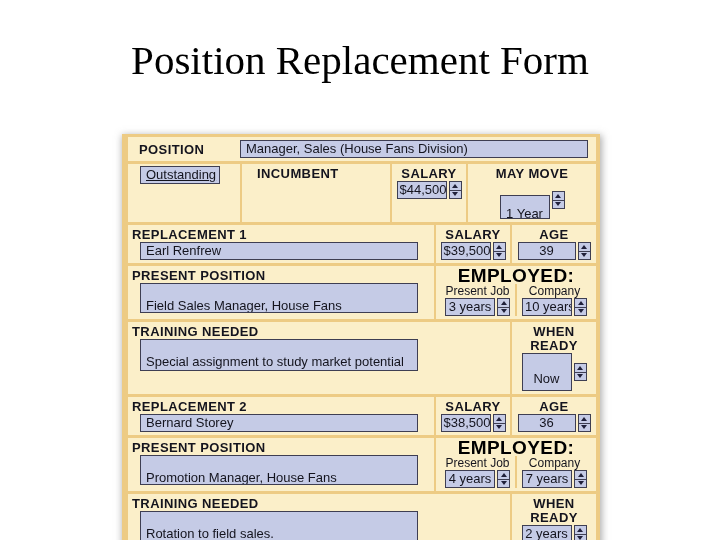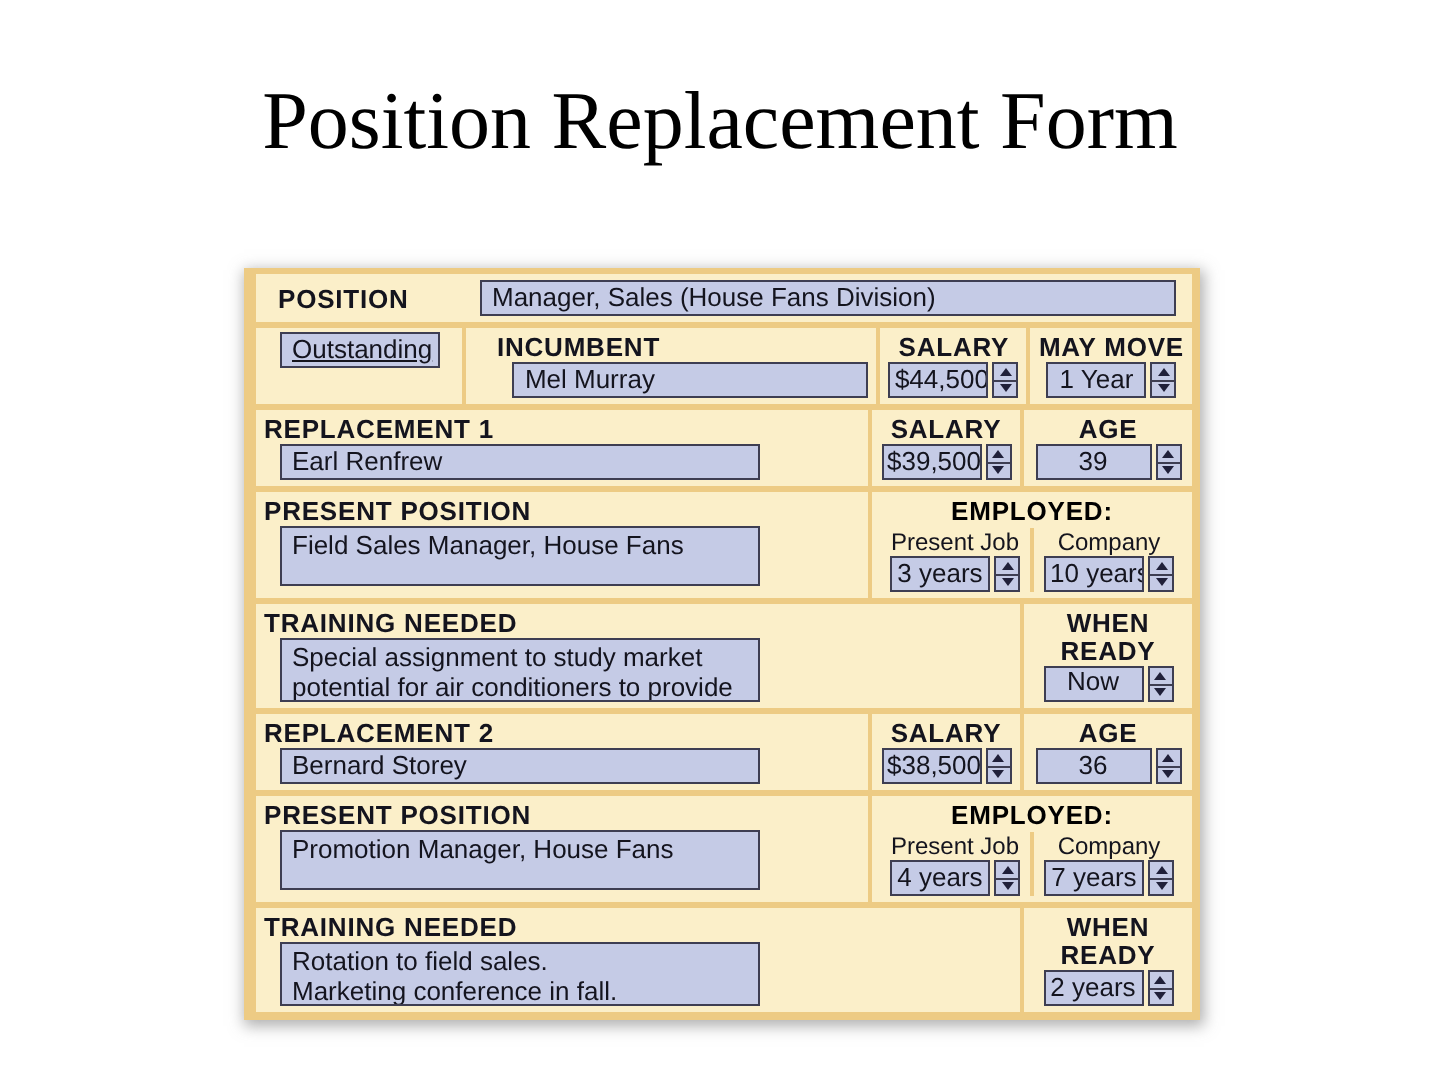--- a/index.html
+++ b/index.html
@@ -67,21 +67,21 @@
     padding:1px 5px;
     overflow:hidden;
     white-space:nowrap;
   }
   .ta{
     background:var(--input-fill);
     border:1.5px solid var(--input-border);
     font-size:13px;
     color:var(--ink);
     line-height:15px;
-    padding:1px 5px;
+    padding:14px 5px;
     white-space:pre-line;
     overflow:hidden;
   }
   .ctr{text-align:center;}
   .r1{align-items:center;}
   .r1 .cell{display:flex;align-items:center;width:100%;height:24px;padding:2px 6px;}
   .r1 .lbl{margin-left:5px;width:101px;}
   .r1 .ibox{flex:1 1 auto;margin-right:2px;}
   .withspin{display:flex;align-items:center;justify-content:center;}
   .stepper{
@@ -96,27 +96,27 @@
     flex:1;display:flex;align-items:center;justify-content:center;
   }
   .step.up{border-bottom:1px solid var(--input-border);}
   .tri-up{width:0;height:0;border-left:3px solid transparent;border-right:3px solid transparent;border-bottom:4px solid #20203a;}
   .tri-down{width:0;height:0;border-left:3px solid transparent;border-right:3px solid transparent;border-top:4px solid #20203a;}
   .colA{width:306px;}
   .colA2{width:382px;}
   .colB{width:74px;}
   .colC{flex:1 1 auto;}
   .indent{margin-left:8px;}
-  .w290{width:240px;}
+  .w290{width:278px;}
   .w80{width:80px;text-decoration:underline;}
   .w58{width:58px;}
   .w50{width:50px;}
   .h30{height:30px;}
   .h32{height:32px;}
-  .empl-head{font-weight:700;font-size:13px;text-align:center;letter-spacing:0.4px;line-height:15px;}
+  .empl-head{font-weight:700;font-size:19px;text-align:center;letter-spacing:0.4px;line-height:15px;}
   .empl-cols{display:flex;margin-top:1px;}
   .empl-col{flex:1;display:flex;flex-direction:column;align-items:center;}
   .empl-col.second{border-left:2px solid var(--divider);}
   .whenready{width:64px;margin:0 auto;text-align:center;white-space:normal;line-height:14px;}
   .vpadtop{padding-top:3px;}
 </style>
 </head>
 <body>
 
 <h1 class="title">Position Replacement Form</h1>
@@ -129,40 +129,39 @@
       <div class="ibox">Manager, Sales (House Fans Division)</div>
     </div>
   </div>
 
   <div class="row">
     <div class="cell" style="width:112px;">
       <div class="ibox w80 indent">Outstanding</div>
     </div>
     <div class="cell grow">
       <div class="lbl">INCUMBENT</div>
-      <div class="ibox indent" style="width:178px;">Mel Murray</div>
     </div>
     <div class="cell colB">
       <div class="lbl ctr">SALARY</div>
       <div class="withspin">
         <div class="ibox w50 ctr" style="padding:1px 2px;">$44,500</div>
         <div class="stepper">
           <span class="step up">
               <i class="tri-up"></i>
             </span>
           <span class="step">
               <i class="tri-down"></i>
             </span>
         </div>
       </div>
     </div>
     <div class="cell colC">
       <div class="lbl ctr">MAY MOVE</div>
       <div class="withspin">
-        <div class="ibox w50 ctr" style="padding:1px 2px;">1 Year</div>
+        <div class="ibox w50 ctr" style="padding:11px 2px;margin-top:14px;">1 Year</div>
         <div class="stepper">
           <span class="step up">
               <i class="tri-up"></i>
             </span>
           <span class="step">
               <i class="tri-down"></i>
             </span>
         </div>
       </div>
     </div>
@@ -244,21 +243,21 @@
   </div>
 
   <div class="row">
     <div class="cell colA2">
       <div class="lbl">TRAINING NEEDED</div>
       <div class="ta w290 h32 indent">Special assignment to study market potential for air conditioners to provide forecasting experience.</div>
     </div>
     <div class="cell colC vpadtop">
       <div class="lbl whenready">WHEN READY</div>
       <div class="withspin">
-        <div class="ibox w50 ctr" style="padding:0 2px;">Now</div>
+        <div class="ibox w50 ctr" style="padding:18px 2px;">Now</div>
         <div class="stepper">
           <span class="step up">
               <i class="tri-up"></i>
             </span>
           <span class="step">
               <i class="tri-down"></i>
             </span>
         </div>
       </div>
     </div>

